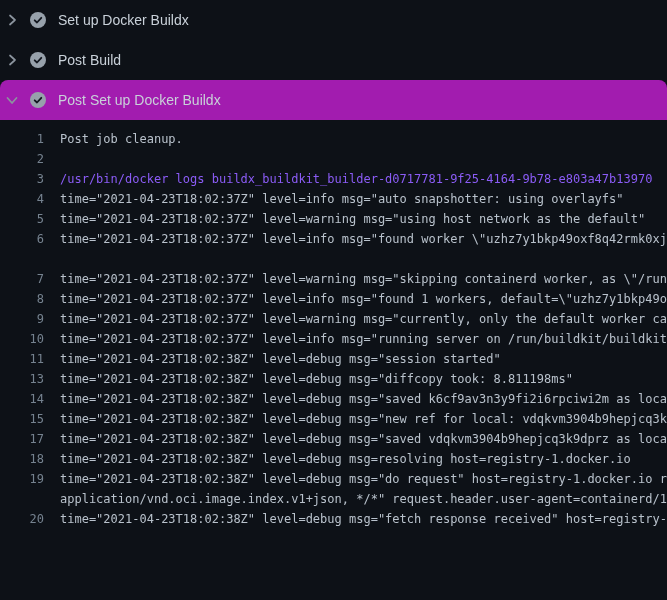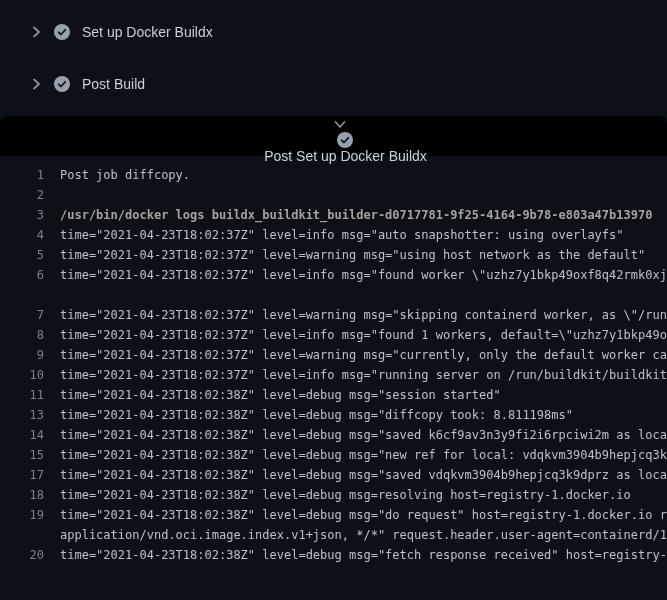--- a/index.html
+++ b/index.html
@@ -4,27 +4,26 @@
 <style>
   html, body { margin: 0; padding: 0; }
   body {
     width: 667px; height: 600px; overflow: hidden;
     background: #0d1117;
     font-family: "Liberation Sans", sans-serif;
   }
   .steps { width: 100%; }
   .step-row {
     display: flex; align-items: center;
-    height: 40px; padding: 0 16px 0 28px;
-    cursor: pointer; box-sizing: border-box; margin-top: 12px;
+    height: 40px; padding: 0 16px 0 4px;
+    cursor: pointer; box-sizing: border-box;
   }
   .step-row.expanded {
-    background: #000000;
+    background: #a21caf;
     border-radius: 8px 8px 0 0;
-    flex-direction: column;
   }
   .chev {
     width: 16px; height: 16px; flex: none;
     display: flex; align-items: center; justify-content: center;
     color: #8b949e;
   }
   .status { margin-left: 10px; flex: none; display: flex; }
   .title {
     margin-left: 12px;
     font-size: 14px; font-weight: 400; color: #c9d1d9;
@@ -35,21 +34,21 @@
     font-family: "DejaVu Sans Mono", monospace;
     font-size: 12px; line-height: 20px;
     color: #b9c2cc;
   }
   .log-row { display: flex; height: 20px; white-space: pre; overflow: hidden; }
   .ln {
     width: 44px; flex: none; text-align: right;
     color: #768390; cursor: pointer;
   }
   .lt { margin-left: 16px; flex: none; }
-  .lt.command { color: #a3a3a3; font-weight: 700; }
+  .lt.command { color: #8b5cf6; font-weight: 400; }
   .gmark {
     display: inline-block; width: 14px; margin-left: -14px;
     font-size: 9px; color: #adbac7; vertical-align: 1px;
     cursor: pointer;
   }
 </style>
 </head>
 <body>
 
 <div class="steps" id="steps">
@@ -89,21 +88,21 @@
       </span>
       <span class="status">
         <svg width="16" height="16" viewBox="0 0 16 16">
           <circle cx="8" cy="8" r="8" fill="#97a1ab"></circle>
           <path d="M4.7 8.3 L7 10.5 L11.3 5.8" fill="none" stroke="#12171f" stroke-width="1.8" stroke-linecap="round" stroke-linejoin="round"></path>
         </svg>
       </span>
       <span class="title">Post Set up Docker Buildx</span>
     </div>
     <div class="log">
-      <div class="log-row"><span class="ln">1</span><span class="lt"><span>Post job diffcopy.</span></span></div>
+      <div class="log-row"><span class="ln">1</span><span class="lt"><span>Post job cleanup.</span></span></div>
       <div class="log-row"><span class="ln">2</span></div>
       <div class="log-row"><span class="ln">3</span><span class="lt command"><span>/usr/bin/docker logs buildx_buildkit_builder-d0717781-9f25-4164-9b78-e803a47b13970</span></span></div>
       <div class="log-row"><span class="ln">4</span><span class="lt"><span>time="2021-04-23T18:02:37Z" level=info msg="auto snapshotter: using overlayfs"</span></span></div>
       <div class="log-row"><span class="ln">5</span><span class="lt"><span>time="2021-04-23T18:02:37Z" level=warning msg="using host network as the default"</span></span></div>
       <div class="log-row"><span class="ln">6</span><span class="lt"><span>time="2021-04-23T18:02:37Z" level=info msg="found worker \"uzhz7y1bkp49oxf8q42rmk0xj</span></span></div>
       <div class="log-row"><span class="ln"></span></div>
       <div class="log-row"><span class="ln">7</span><span class="lt"><span>time="2021-04-23T18:02:37Z" level=warning msg="skipping containerd worker, as \"/run</span></span></div>
       <div class="log-row"><span class="ln">8</span><span class="lt"><span>time="2021-04-23T18:02:37Z" level=info msg="found 1 workers, default=\"uzhz7y1bkp49o</span></span></div>
       <div class="log-row"><span class="ln">9</span><span class="lt"><span>time="2021-04-23T18:02:37Z" level=warning msg="currently, only the default worker ca</span></span></div>
       <div class="log-row"><span class="ln">10</span><span class="lt"><span>time="2021-04-23T18:02:37Z" level=info msg="running server on /run/buildkit/buildkit</span></span></div>

